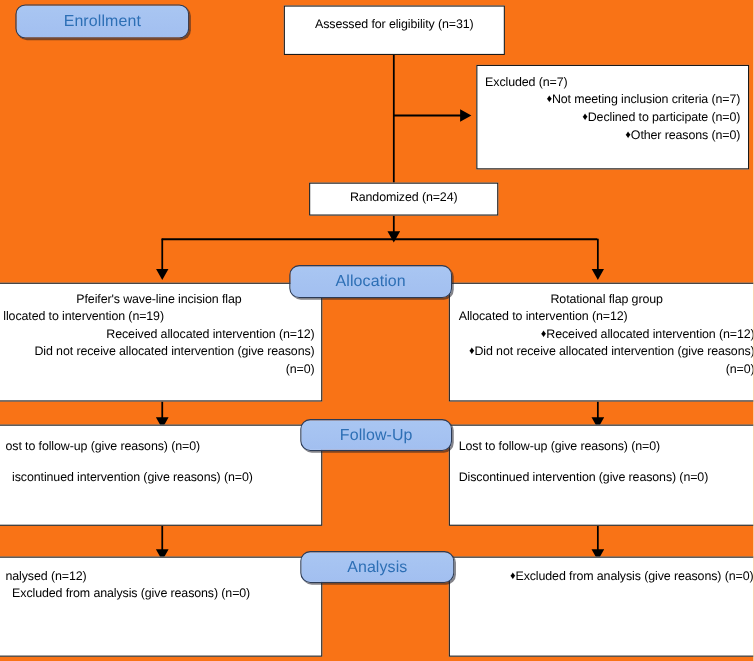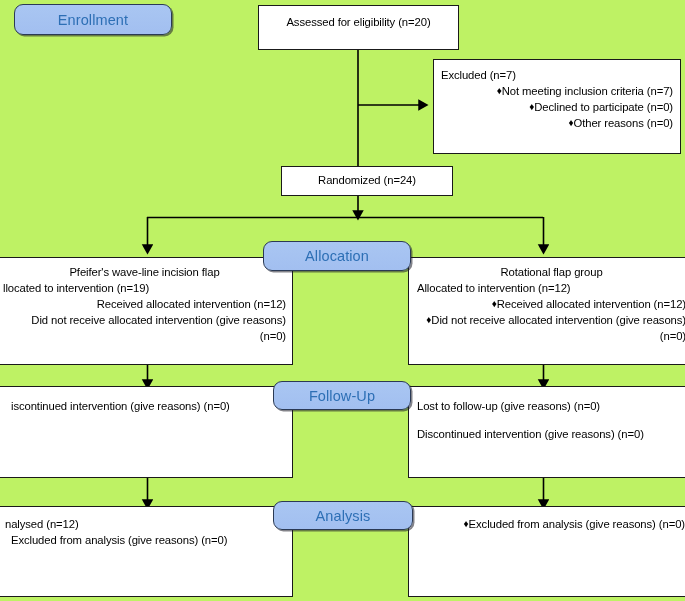--- a/index.html
+++ b/index.html
@@ -8,21 +8,21 @@
     padding: 0;
     background: #ffffff;
   }
   body {
     font-family: "Liberation Sans", sans-serif;
   }
   #diagram {
     position: relative;
     width: 685px;
     height: 601px;
-    background: #bef264;
+    background: #f97316;
     overflow: hidden;
     text-decoration: underline;
   }
   
   #connectors {
     position: absolute;
     left: 0;
     top: 0;
     width: 685px;
     height: 601px;
@@ -127,21 +127,21 @@
 
     <line x1="543.5" y1="478" x2="543.5" y2="506" stroke="#000" stroke-width="1.6" marker-end="url(#ah)"></line>
   </svg>
 
   <div class="badge" style="left:14px; top:4px; width:158px; height:31px;">
     <span>Enrollment</span>
   </div>
 
   <div class="box center-box" style="left:258px; top:5px; width:201px; height:45px;">
     <div class="box-inner">
-      <span>Assessed for eligibility (n=20)</span>
+      <span>Assessed for eligibility (n=31)</span>
     </div>
   </div>
 
   <div class="box" style="left:433px; top:59px; width:248px; height:95px;">
     <div class="box-inner" style="padding-top:7px;">
       <span class="li">Excluded (n=7)</span>
       <span class="li indent-wrap">
         <span class="bul">♦</span><span class="txt">Not meeting inclusion criteria (n=7)</span>
       </span>
       <span class="li indent-wrap">
@@ -184,20 +184,21 @@
       </span>
     </div>
   </div>
 
   <div class="badge" style="left:263px; top:241px; width:148px; height:30px;">
     <span>Allocation</span>
   </div>
 
   <div class="box clipped-left" style="left:-8px; top:386px; width:301px; height:92px;">
     <div class="box-inner" style="padding-top:11px; padding-left:12px;">
+      <span class="li" style="margin-bottom:12px;">ost to follow-up (give reasons) (n=0)</span>
       <span class="li" style="padding-left:6px;">iscontinued intervention (give reasons) (n=0)</span>
     </div>
   </div>
 
   <div class="box" style="left:408px; top:386px; width:285px; height:92px;">
     <div class="box-inner" style="padding-top:11px; padding-left:8px;">
       <span class="li" style="margin-bottom:12px;">Lost to follow-up (give reasons) (n=0)</span>
       <span class="li">Discontinued intervention (give reasons) (n=0)</span>
     </div>
   </div>

